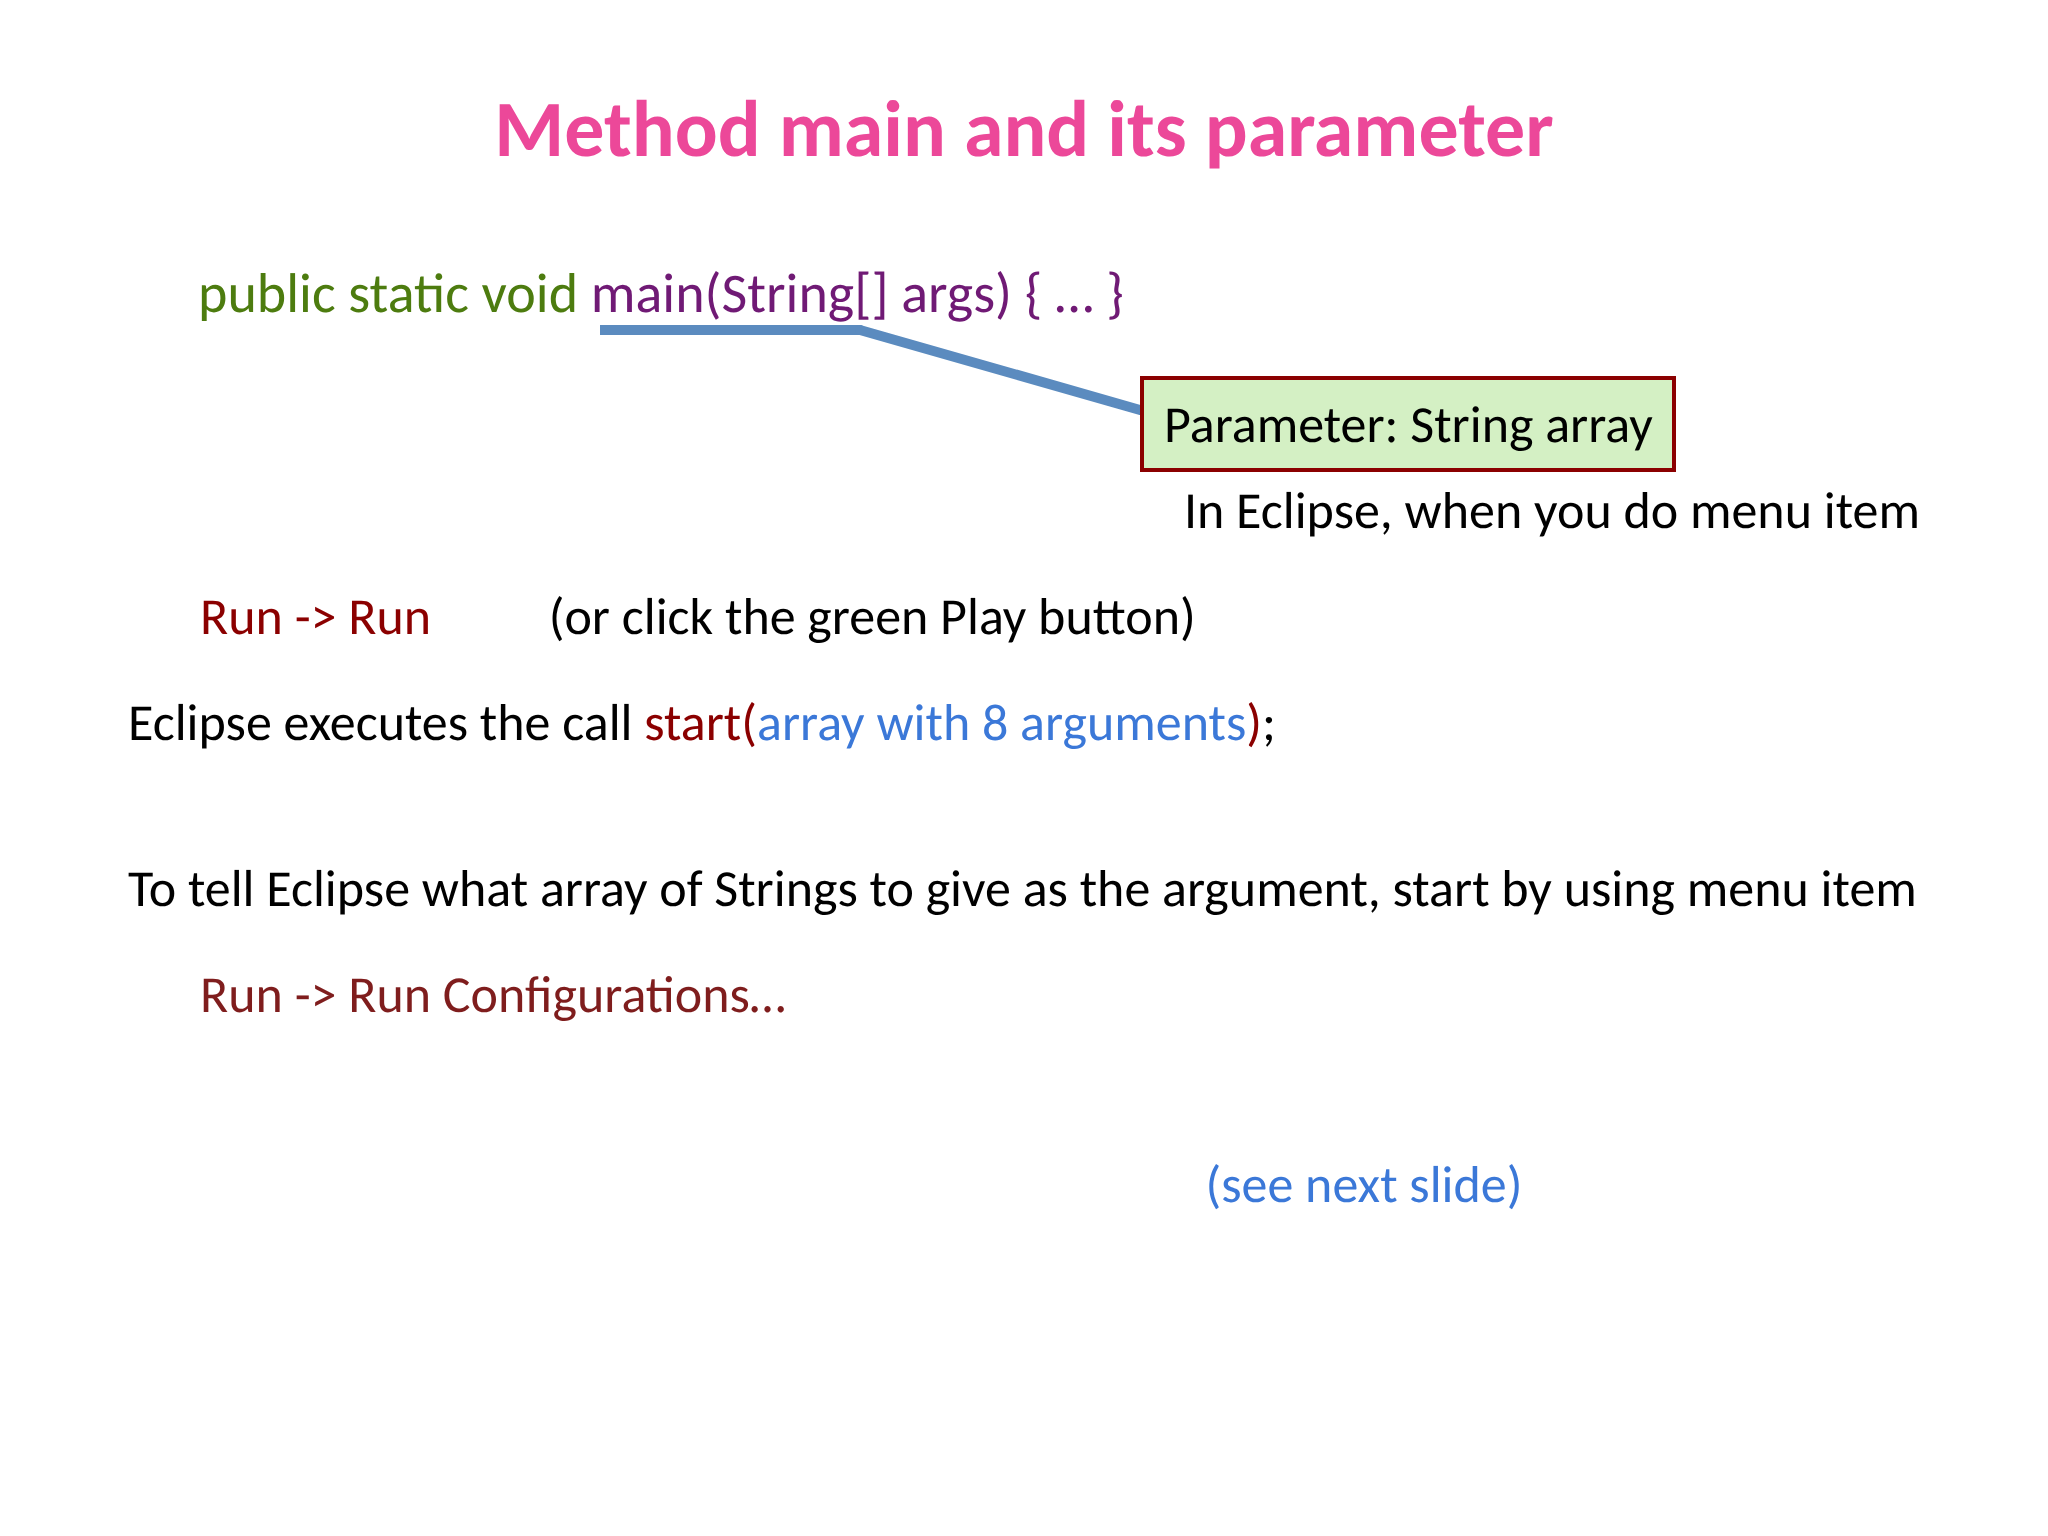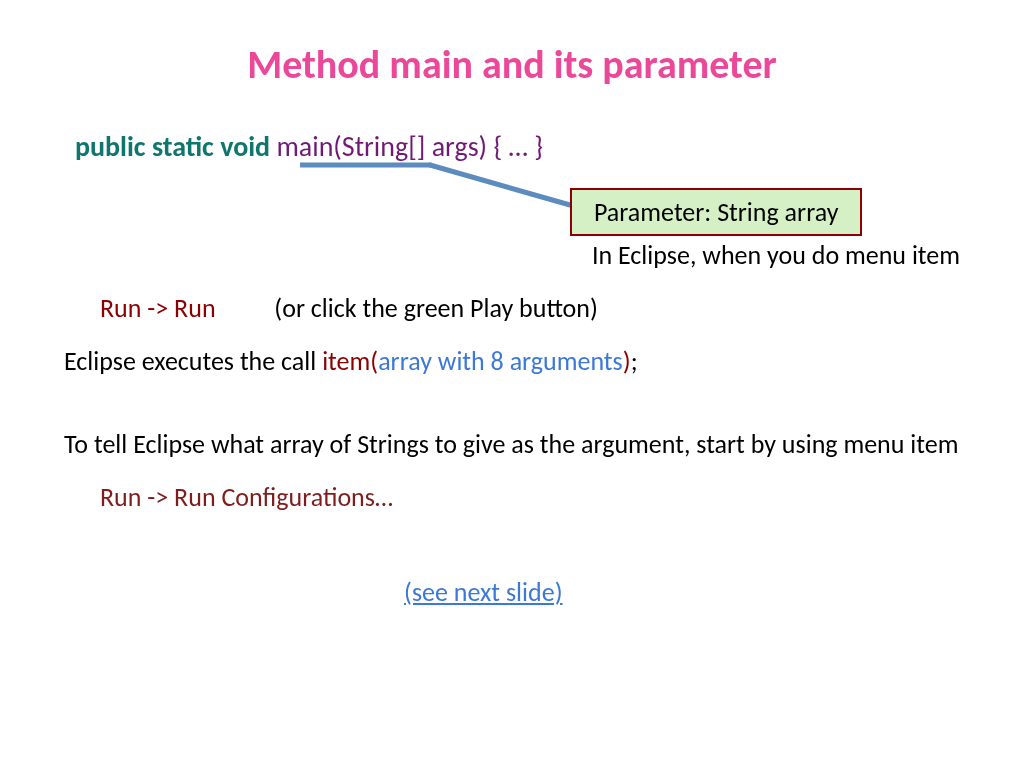--- a/index.html
+++ b/index.html
@@ -17,29 +17,29 @@
     color: #ec4899;
     font-size: 40px;
     font-weight: bold;
     margin-top: 40px;
   }
   .code-line {
     margin-top: 40px;
     margin-left: 75px;
     font-size: 28px;
   }
-  .keyword { color: #0f766e; font-weight: bold; }
+  .keyword { color: #4d7c0f; font-weight: normal; margin-left: 24px; }
   .code-normal { color: #701a75; }
   .callout-box {
     position: absolute;
     left: 570px;
     top: 188px;
     background: #d4f0c4;
     border: 2px solid #8b0000;
-    padding: 6px 22px;
+    padding: 6px 10px;
     font-size: 26px;
     color: #000;
   }
   .arrow-svg {
     position: absolute;
     left: 300px;
     top: 145px;
     width: 300px;
     height: 80px;
   }
@@ -48,21 +48,21 @@
     margin-right: 64px;
     font-size: 26px;
     color: #000;
     line-height: 1.35;
   }
   .p1 { margin-top: 74px; text-align: right; }
   .p2 { margin-top: 18px; margin-left: 100px; }
   .p3 { margin-top: 18px; }
   .p4 { margin-top: 48px; }
   .p5 { margin-top: 18px; margin-left: 100px; color: #7f1d1d; }
-  .p6 { margin-top: 60px; color: #3b78d8; padding-left: 340px; text-decoration: underline; }
+  .p6 { margin-top: 60px; text-align: center; color: #3b78d8; padding-left: 340px; }
   .maroon { color: #8b0000; text-align: right; }
   .blue { color: #3b78d8; }
 </style>
 </head>
 <body>
 
 <div class="title">Method main and its parameter</div>
 
 <div class="code-line">
   <span class="keyword">public static void</span><span class="code-normal"> main(String[] args) { … }</span>
@@ -77,20 +77,20 @@
 
 <div class="body-text p1">In Eclipse, when you do menu item</div>
 
 <div class="body-text p2">
   <span class="maroon">Run -&gt; Run</span>
   &nbsp;&nbsp;&nbsp;&nbsp;&nbsp;&nbsp;&nbsp;&nbsp;
   <span>(or click the green Play button)</span>
 </div>
 
 <div class="body-text p3">
-  <span>Eclipse executes the call </span><span class="maroon">item(</span><span class="blue">array with 8 arguments</span><span class="maroon">)</span><span>;</span>
+  <span>Eclipse executes the call </span><span class="maroon">start(</span><span class="blue">array with 8 arguments</span><span class="maroon">)</span><span>;</span>
 </div>
 
 <div class="body-text p4">To tell Eclipse what array of Strings to give as the argument, start by using menu item</div>
 
 <div class="body-text p5">Run -&gt; Run Configurations…</div>
 
 <div class="body-text p6">(see next slide)</div>
 
 </body></html>

